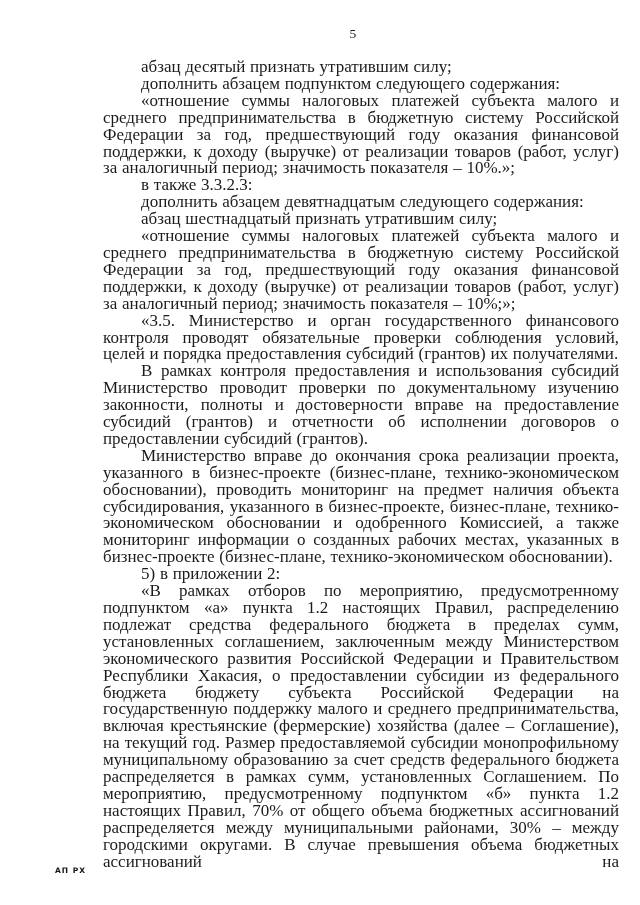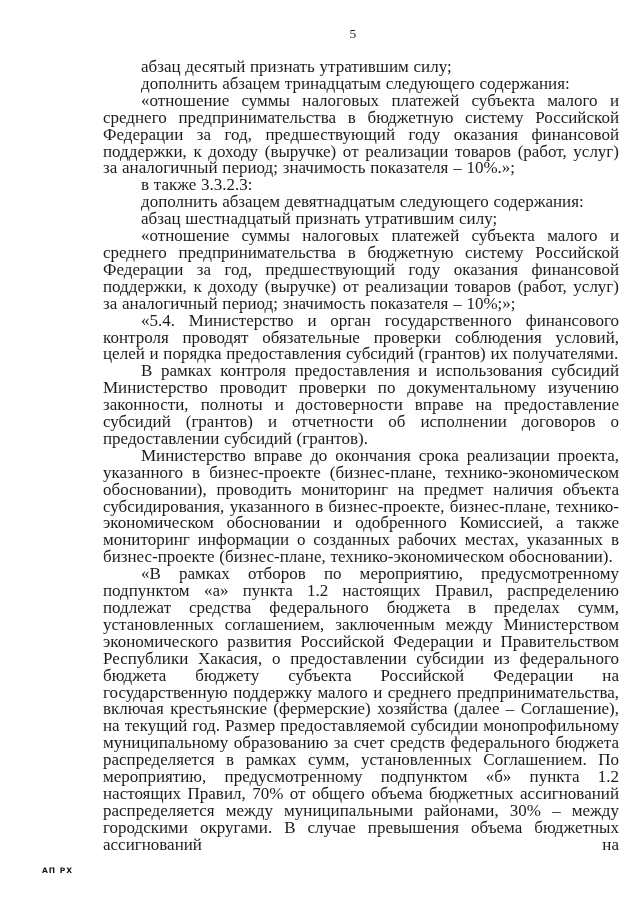--- a/index.html
+++ b/index.html
@@ -42,45 +42,46 @@
     padding: 0;
     text-indent: 38px;
     word-spacing: 0.5px;
   }
   
   .text-block p.continued {
     text-align-last: justify;
   }
   .footer-stamp {
     position: absolute;
-    left: 42px;
+    left: 55px;
     top: 866px;
     font-family: "DejaVu Sans", sans-serif;
     font-size: 7.5px;
     font-weight: bold;
     letter-spacing: 1px;
     color: #131313;
   }
 </style>
 </head>
 <body>
 
 <div class="page">
 
   <div class="page-number">5</div>
 
   <div class="text-block">
     <p>абзац десятый признать утратившим силу;</p>
-    <p>дополнить абзацем тринадцатым следующего содержания:</p>
+    <p>дополнить абзацем подпунктом следующего содержания:</p>
     <p>«отношение суммы налоговых платежей субъекта малого и среднего предпринимательства в бюджетную систему Российской Федерации за год, предшествующий году оказания финансовой поддержки, к доходу (выручке) от реализации товаров (работ, услуг) за аналогичный период; значимость показателя – 10%.»;</p>
     <p>в также 3.3.2.3:</p>
     <p>дополнить абзацем девятнадцатым следующего содержания:</p>
     <p>абзац шестнадцатый признать утратившим силу;</p>
     <p>«отношение суммы налоговых платежей субъекта малого и среднего предпринимательства в бюджетную систему Российской Федерации за год, предшествующий году оказания финансовой поддержки, к доходу (выручке) от реализации товаров (работ, услуг) за аналогичный период; значимость показателя – 10%;»;</p>
-    <p>«5.4. Министерство и орган государственного финансового контроля проводят обязательные проверки соблюдения условий, целей и порядка предоставления субсидий (грантов) их получателями.</p>
+    <p>«3.5. Министерство и орган государственного финансового контроля проводят обязательные проверки соблюдения условий, целей и порядка предоставления субсидий (грантов) их получателями.</p>
     <p>В рамках контроля предоставления и использования субсидий Министерство проводит проверки по документальному изучению законности, полноты и достоверности вправе на предоставление субсидий (грантов) и отчетности об исполнении договоров о предоставлении субсидий (грантов).</p>
     <p>Министерство вправе до окончания срока реализации проекта, указанного в бизнес-проекте (бизнес-плане, технико-экономическом обосновании), проводить мониторинг на предмет наличия объекта субсидирования, указанного в бизнес-проекте, бизнес-плане, технико-экономическом обосновании и одобренного Комиссией, а также мониторинг информации о созданных рабочих местах, указанных в бизнес-проекте (бизнес-плане, технико-экономическом обосновании).</p>
+    <p>5) в приложении 2:</p>
     <p class="continued">«В рамках отборов по мероприятию, предусмотренному подпунктом «а» пункта 1.2 настоящих Правил, распределению подлежат средства федерального бюджета в пределах сумм, установленных соглашением, заключенным между Министерством экономического развития Российской Федерации и Правительством Республики Хакасия, о предоставлении субсидии из федерального бюджета бюджету субъекта Российской Федерации на государственную поддержку малого и среднего предпринимательства, включая крестьянские (фермерские) хозяйства (далее – Соглашение), на текущий год. Размер предоставляемой субсидии монопрофильному муниципальному образованию за счет средств федерального бюджета распределяется в рамках сумм, установленных Соглашением. По мероприятию, предусмотренному подпунктом «б» пункта 1.2 настоящих Правил, 70% от общего объема бюджетных ассигнований распределяется между муниципальными районами, 30% – между городскими округами. В случае превышения объема бюджетных ассигнований на</p>
   </div>
 
   <div class="footer-stamp">АП РХ</div>
 
 </div>
 
 </body></html>

